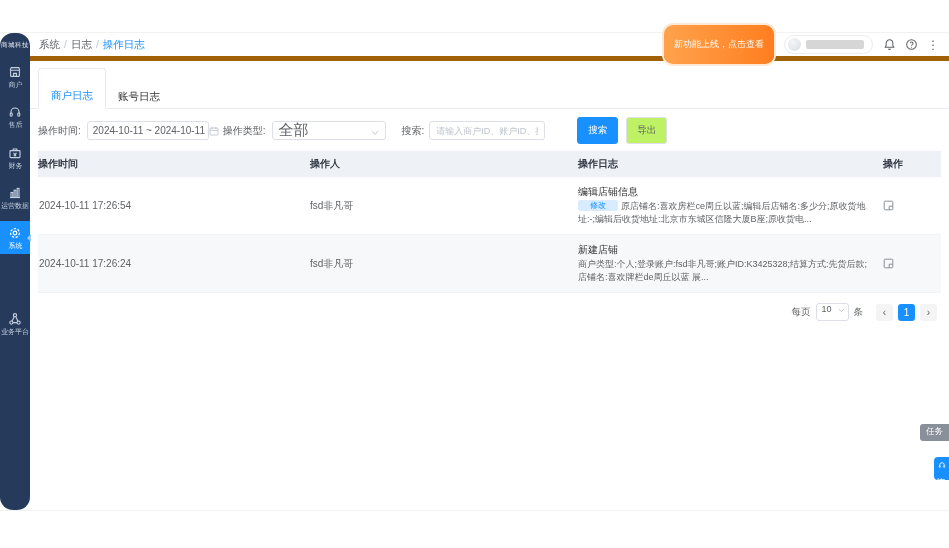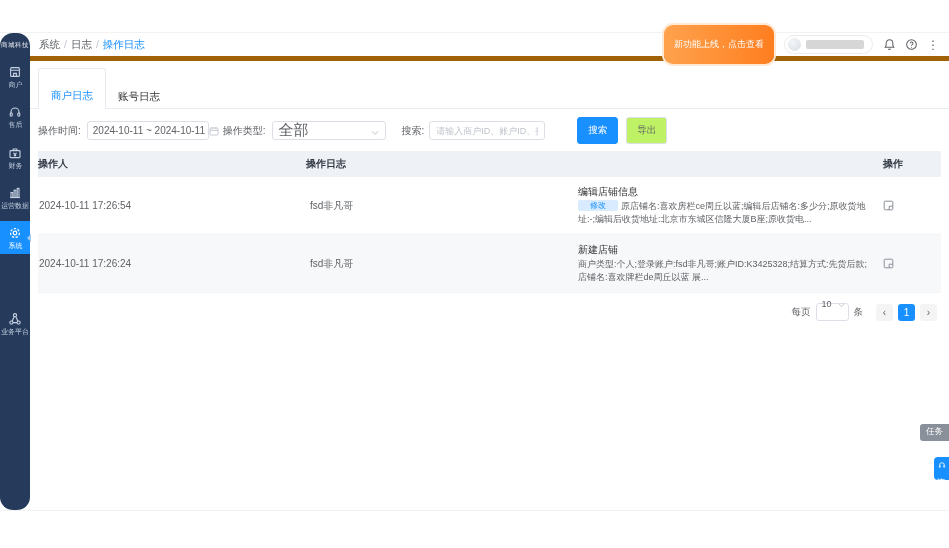--- a/index.html
+++ b/index.html
@@ -63,21 +63,21 @@
   .row-alt { background:#f7f8fa; }
   .log-title { color:#303133; margin-bottom:1px; font-size:10px; }
   .log-badge { display:inline-block; background:#d9ecff; color:#1890ff; font-size:8px; padding:0 12px; border-radius:2px; margin-right:3px; line-height:11px; vertical-align:1px; }
   .log-badge:empty { display:none; }
   .log-text { font-size:9px; line-height:1.45; color:#606266; display:-webkit-box; -webkit-line-clamp:2; -webkit-box-orient:vertical; overflow:hidden; word-break:break-all; }
   .act-icon { cursor:pointer; color:#8a8f99; }
   .act-icon svg { width:11px; height:11px; display:block; }
 
   
   .pager { display:flex; align-items:center; justify-content:flex-end; gap:5px; padding:10px 12px 0 0; font-size:9.5px; color:#606266; }
-  .pp-select { width:33px; height:18px; border:1px solid #dcdfe6; border-radius:3px; display:flex; align-items:center; padding:0 3px 16px 5px; background:#fff; cursor:pointer; gap:2px; }
+  .pp-select { width:33px; height:18px; border:1px solid #dcdfe6; border-radius:3px; display:flex; align-items:flex-start; padding:0 3px 16px 5px; background:#fff; cursor:pointer; gap:2px; }
   .pp-select .sval { flex:1; font-size:9px; color:#606266; }
   .pg-btn { width:17px; height:17px; border-radius:3px; background:#f4f4f5; color:#606266; display:flex; align-items:center; justify-content:center; font-size:10px; cursor:pointer; }
   .pg-prev { margin-left:8px; }
   .pg-num { background:#1890ff; color:#fff; }
 
   
   .task-badge { position:absolute; right:0; top:424px; background:#8a9099; color:#fff; font-size:8.5px; padding:2px 6px 3px; border-radius:3px 0 0 3px; cursor:pointer; }
   .service-tab { position:absolute; right:0; top:457px; width:15px; background:#1890ff; color:#fff; border-radius:4px 0 0 4px; padding:4px 0 5px; display:flex; flex-direction:column; align-items:center; gap:2px; cursor:pointer; }
   .service-tab svg { width:8px; height:8px; display:block; }
   .service-tab .vtext { writing-mode:vertical-rl; text-orientation:upright; font-size:8.5px; letter-spacing:1px; line-height:1; }
@@ -220,20 +220,21 @@
         <div class="search-wrap">
           <span class="flabel">搜索:</span>
           <input class="search-input" type="text" placeholder="请输入商户ID、账户ID、操作人" style="">
         </div>
         <button class="btn btn-primary">搜索</button>
         <button class="btn btn-plain">导出</button>
       </div>
 
       <div class="table">
         <div class="trow thead">
+          <div class="tcell c-time">操作时间</div>
           <div class="tcell c-op">操作人</div>
           <div class="tcell c-log">操作日志</div>
           <div class="tcell c-act">操作</div>
         </div>
 
         <div class="trow">
           <div class="tcell c-time">2024-10-11 17:26:54</div>
           <div class="tcell c-op">fsd非凡哥</div>
           <div class="tcell c-log">
             <div class="log-title">编辑店铺信息</div>

